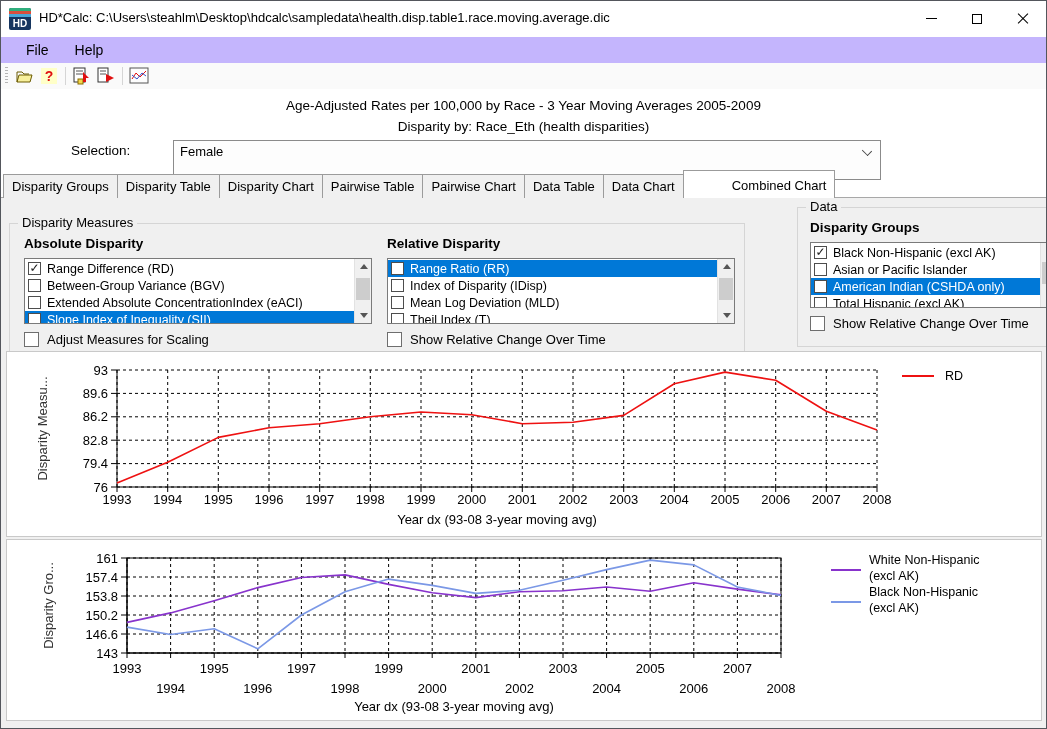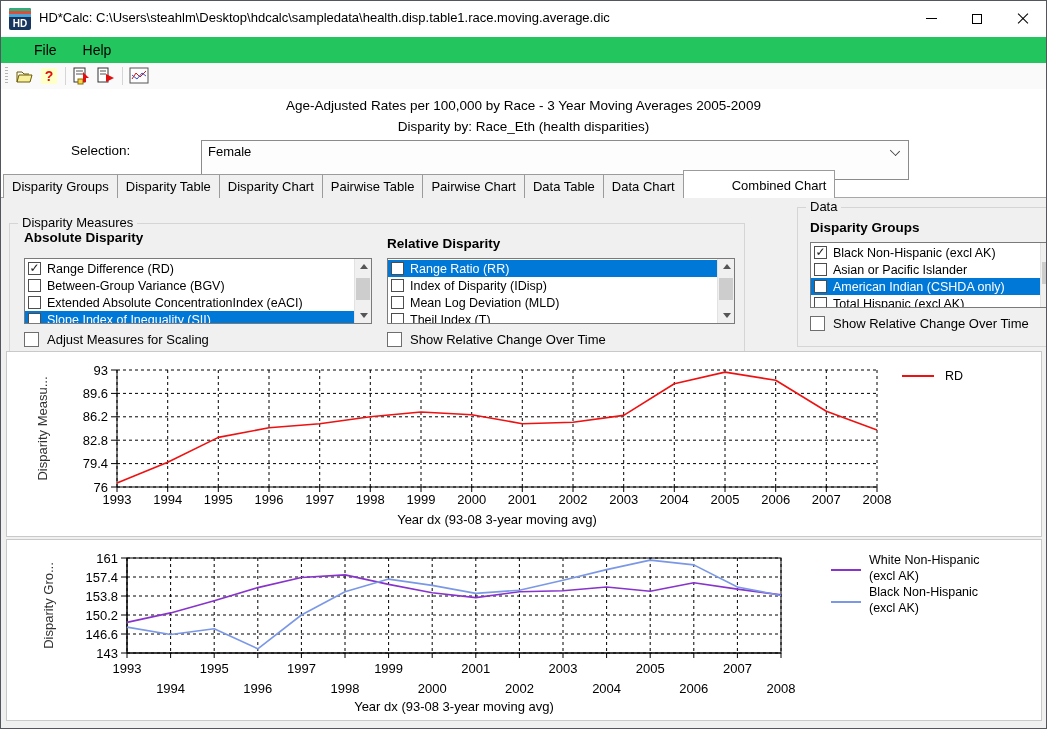--- a/index.html
+++ b/index.html
@@ -20,35 +20,35 @@
   .caption { position:absolute; right:0; top:0; height:36px; display:flex; }
   .cap-btn { width:46px; height:35px; display:flex; align-items:center; justify-content:center; }
   .ic-min { width:11px; height:0; border-top:1px solid #000; display:block; }
   .ic-max { width:10px; height:10px; border:1px solid #000; display:block; }
   .ic-close { width:12px; height:12px; position:relative; display:block; }
   .ic-close:before,.ic-close:after { content:""; position:absolute; left:-1px; top:5px; width:14px;
       height:1px; background:#000; }
   .ic-close:before { transform:rotate(45deg); } .ic-close:after { transform:rotate(-45deg); }
 
   
-  .menubar { position:absolute; top:36px; left:0; width:100%; height:26px; background:#22c55e;
-             display:flex; align-items:center; padding-left:20px; font-size:14px; }
+  .menubar { position:absolute; top:36px; left:0; width:100%; height:26px; background:#c4b5fd;
+             display:flex; align-items:center; padding-left:12px; font-size:14px; }
   .menu-item { padding:3px 13px; }
   .toolbar { position:absolute; top:62px; left:0; width:100%; height:26px; background:#fafafa;
              display:flex; align-items:center; }
   .grip { width:3px; height:18px; margin:0 5px 0 4px;
           background:repeating-linear-gradient(180deg,#b5b5b5 0 1px,transparent 1px 3px); }
   .tb-btn { width:22px; height:22px; display:flex; align-items:center; justify-content:center; margin:0 1px; }
   .tb-sep { width:1px; height:18px; background:#d5d5d5; margin:0 4px; }
 
   
   .hdr { position:absolute; top:94px; left:0; width:100%; text-align:center; font-size:13.5px; line-height:21px; }
   .sel-label { position:absolute; left:70px; top:142px; font-size:13.5px; }
   .combo { position:absolute; left:172px; top:139px; width:708px; height:40px; background:#fdfdfd;
-           border:1px solid #8b8b8b; font-size:13px;margin-left:28px; }
+           border:1px solid #8b8b8b; font-size:13px; }
   .combo .val { position:absolute; left:6px; top:3px; }
   .combo .chev { position:absolute; right:9px; top:6px; width:8px; height:8px;
            border-right:1px solid #444; border-bottom:1px solid #444; transform:rotate(45deg) scale(1,.8); }
 
   
   .tabstrip { position:absolute; top:169px; left:2px; display:flex; align-items:flex-end; height:28px; z-index:5; }
   .tab { font-size:13px; padding:4px 8px 5px; height:24px; background:#f0f0f0;
          border:1px solid #9b9b9b; border-bottom:none; margin-right:-1px; white-space:nowrap; }
   .tab.active { background:#ffffff; height:28px; padding-top:7px; position:relative; z-index:6;padding-left:48px; }
   .tab-content { position:absolute; top:196px; left:0; right:0; bottom:0; background:#f0f0f0;
@@ -175,21 +175,21 @@
       <div class="tab">Pairwise Table</div>
       <div class="tab">Pairwise Chart</div>
       <div class="tab">Data Table</div>
       <div class="tab">Data Chart</div>
       <div class="tab active">Combined Chart</div>
     </div>
   <div class="tab-content"></div>
 
   <div class="groupbox" style="left:8px; top:206px; width:736px; height:140px;margin-top:16px;">
     <span class="gb-title">Disparity Measures</span>
-    <span class="sec-title" style="left:14px; top:6px;">Absolute Disparity</span>
+    <span class="sec-title" style="left:14px; top:12px;">Absolute Disparity</span>
     <div class="listbox" style="left:14px; top:34px; width:348px; height:66px;">
       <div class="lb-rows">
           <div class="lb-row">
             <span class="lb-check">✓</span>
             <span>Range Difference (RD)</span>
           </div>
           <div class="lb-row">
             <span class="lb-check"></span>
             <span>Between-Group Variance (BGV)</span>
           </div>

